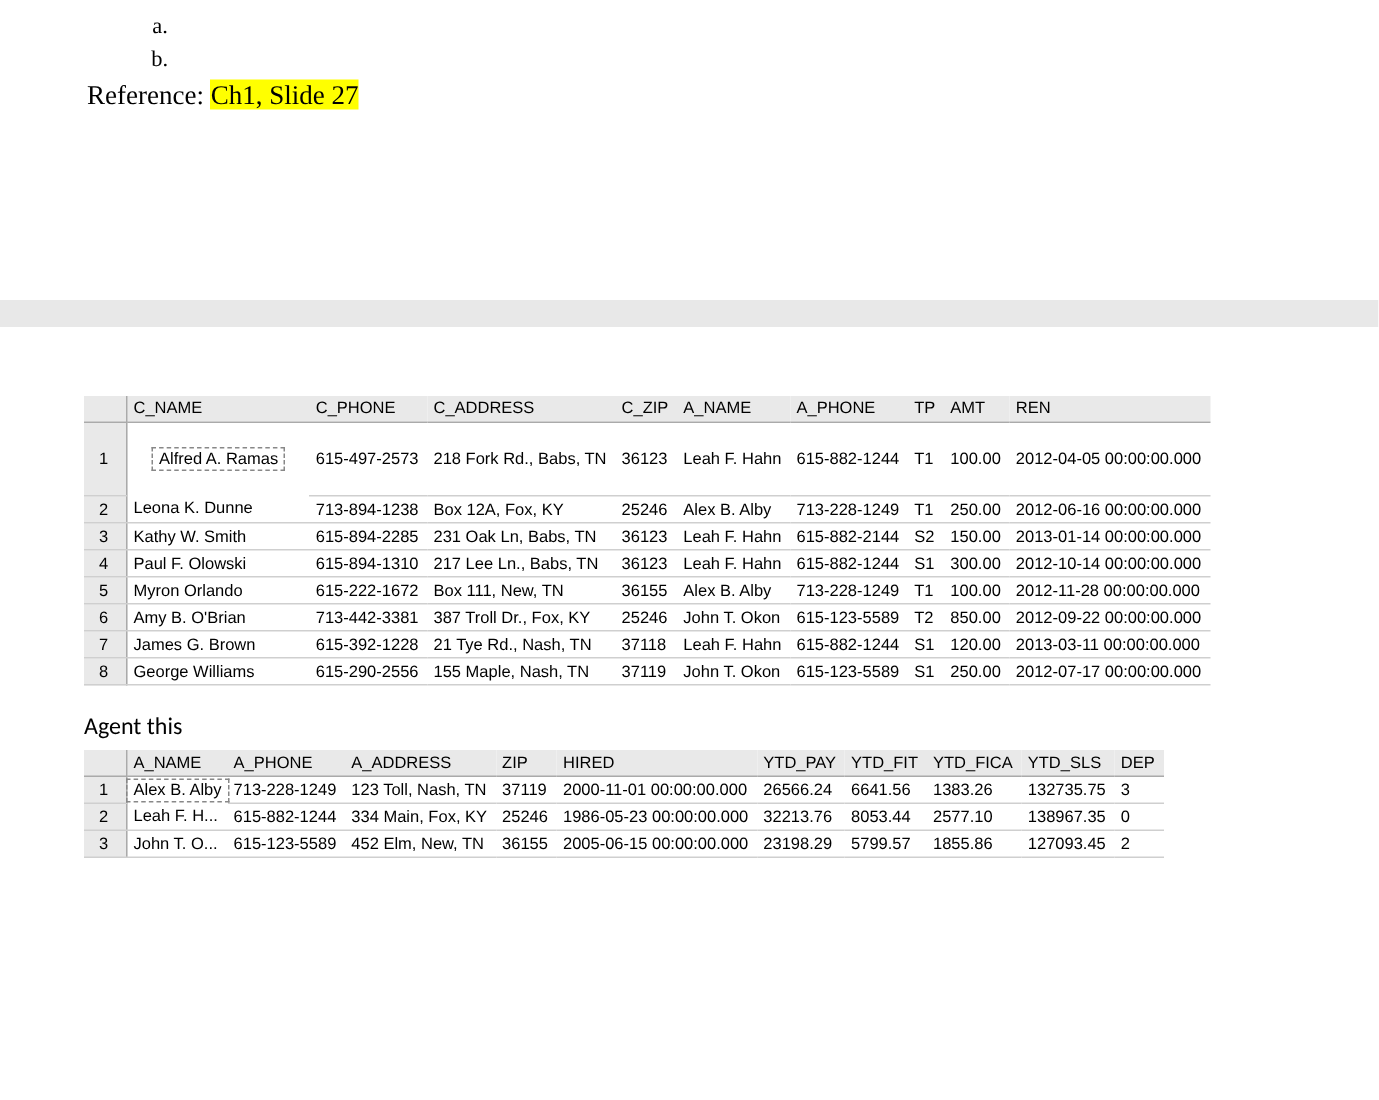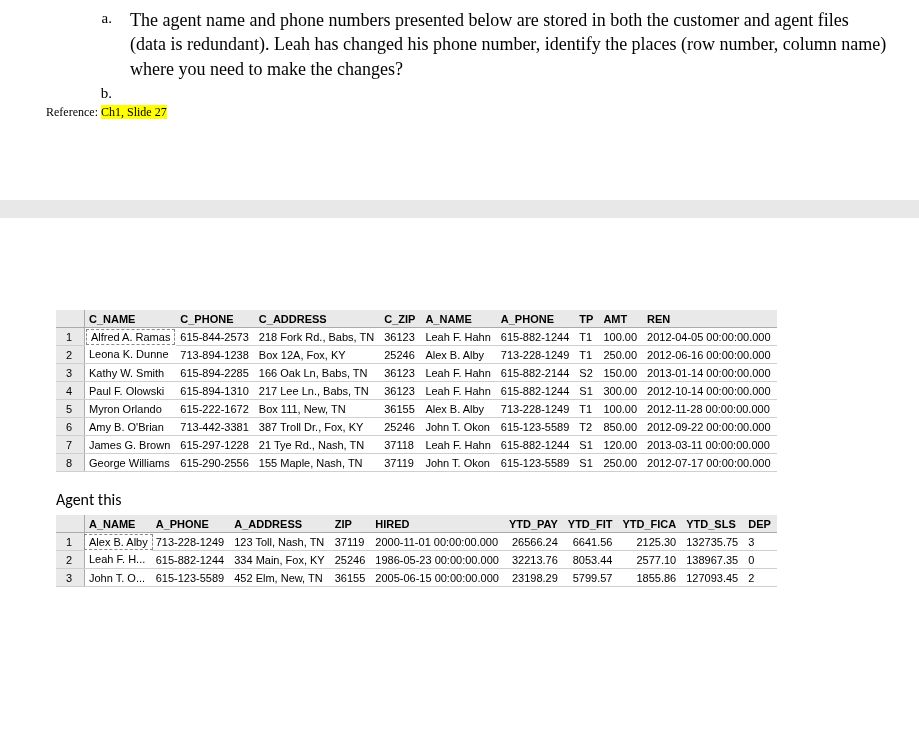--- a/index.html
+++ b/index.html
@@ -2,45 +2,44 @@
 <html><head>
 <meta charset="utf-8">
 <style>
   body{margin:0;background:#fff;font-family:"Times New Roman",Times,serif;color:#000}
   .page{width:919px;height:733px;box-sizing:border-box;padding:8px 32px;position:relative}
   
   .qlist{font-size:18px;line-height:1.35}
   .qitem{display:flex;margin-bottom:2px}
   .qmark{width:80px;text-align:right;padding-right:18px;font-size:15px}
   .qtext{flex:1}
-  .ref-line{font-size:12px;margin-left:14px;margin-top:2px}
+  .ref-line{font-size:18px;margin-left:26px;margin-top:2px}
   .ref-hl{background:#ffff00}
   
   .sect{font-family:Calibri,Arial,sans-serif;font-size:16px;margin:10px 0 6px 24px}
   
   .tbl-wrap{margin-left:24px}
   table{border-collapse:collapse;font-family:Arial,Helvetica,sans-serif;font-size:11px;color:#000}
   th,td{padding:1px 6px 1px 4px;text-align:left;white-space:nowrap;vertical-align:middle;height:15px}
-  thead th{background:#e9e9e9;border-bottom:1px solid #aaa;font-weight:bold}
+  thead th{background:#e9e9e9;border-bottom:1px solid #aaa;font-weight:normal}
   .row-num{background:#e9e9e9;border-right:1px solid #aaa;text-align:center;width:18px}
   .corner{background:#e9e9e9;border-right:1px solid #aaa;border-bottom:1px solid #aaa;width:18px}
   td{border-bottom:1px solid #cfcfcf}
   .dashcell{border:1px dashed #888!important;margin:-1px}
-  .num{text-align:right}
+  .num{text-align:left}
   .spacer-big{height:190px}
   .grey-band{position:absolute;left:0;top:200px;height:18px;width:100%;background:#e8e8e8}
 </style>
 </head>
 <body>
 
 <div class="page">
   <div class="qlist">
     <div class="qitem">
       <div class="qmark">a.</div>
-      <div class="qtext">The agent name and phone numbers presented below are stored in both the customer and agent files (data is redundant). Leah has changed his phone number, identify the places (row number, column name) where you need to make the changes?</div>
     </div>
     <div class="qitem">
       <div class="qmark">b.</div>
     </div>
   </div>
   <div class="ref-line">
     <span>Reference: </span><span class="ref-hl">Ch1, Slide 27</span>
   </div>
 
   <div class="grey-band"></div>
@@ -58,22 +57,22 @@
             <th>A_NAME</th>
             <th>A_PHONE</th>
             <th>TP</th>
             <th>AMT</th>
             <th>REN</th>
           </tr>
         </thead>
       <tbody id="cust-body">
           <tr>
             <td class="row-num">1</td>
-            <td style="padding: 1px; border-bottom: none; text-align: center;"><span class="dashcell" style="display: inline-block; padding: 1px 4px;">Alfred A. Ramas</span></td>
-            <td>615-844-2573</td>
+            <td style="padding: 17px; border-bottom: none; text-align: center;"><span class="dashcell" style="display: inline-block; padding: 1px 4px;">Alfred A. Ramas</span></td>
+            <td>615-497-2573</td>
             <td>218 Fork Rd., Babs, TN</td>
             <td>36123</td>
             <td>Leah F. Hahn</td>
             <td>615-882-1244</td>
             <td>T1</td>
             <td class="num">100.00</td>
             <td>2012-04-05 00:00:00.000</td>
           </tr>
           <tr>
             <td class="row-num">2</td>
@@ -84,21 +83,21 @@
             <td>Alex B. Alby</td>
             <td>713-228-1249</td>
             <td>T1</td>
             <td class="num">250.00</td>
             <td>2012-06-16 00:00:00.000</td>
           </tr>
           <tr>
             <td class="row-num">3</td>
             <td>Kathy W. Smith</td>
             <td>615-894-2285</td>
-            <td>166 Oak Ln, Babs, TN</td>
+            <td>231 Oak Ln, Babs, TN</td>
             <td>36123</td>
             <td>Leah F. Hahn</td>
             <td>615-882-2144</td>
             <td>S2</td>
             <td class="num">150.00</td>
             <td>2013-01-14 00:00:00.000</td>
           </tr>
           <tr>
             <td class="row-num">4</td>
             <td>Paul F. Olowski</td>
@@ -131,21 +130,21 @@
             <td>25246</td>
             <td>John T. Okon</td>
             <td>615-123-5589</td>
             <td>T2</td>
             <td class="num">850.00</td>
             <td>2012-09-22 00:00:00.000</td>
           </tr>
           <tr>
             <td class="row-num">7</td>
             <td>James G. Brown</td>
-            <td>615-297-1228</td>
+            <td>615-392-1228</td>
             <td>21 Tye Rd., Nash, TN</td>
             <td>37118</td>
             <td>Leah F. Hahn</td>
             <td>615-882-1244</td>
             <td>S1</td>
             <td class="num">120.00</td>
             <td>2013-03-11 00:00:00.000</td>
           </tr>
           <tr>
             <td class="row-num">8</td>
@@ -184,21 +183,21 @@
       <tbody id="agent-body">
           <tr>
             <td class="row-num">1</td>
             <td style="padding: 0px; border-bottom: none;"><span class="dashcell" style="display: inline-block; padding: 1px 4px;">Alex B. Alby</span></td>
             <td>713-228-1249</td>
             <td>123 Toll, Nash, TN</td>
             <td>37119</td>
             <td>2000-11-01 00:00:00.000</td>
             <td class="num">26566.24</td>
             <td class="num">6641.56</td>
-            <td class="num">2125.30</td>
+            <td class="num">1383.26</td>
             <td class="num">132735.75</td>
             <td>3</td>
           </tr>
           <tr>
             <td class="row-num">2</td>
             <td>Leah F. H...</td>
             <td>615-882-1244</td>
             <td>334 Main, Fox, KY</td>
             <td>25246</td>
             <td>1986-05-23 00:00:00.000</td>

